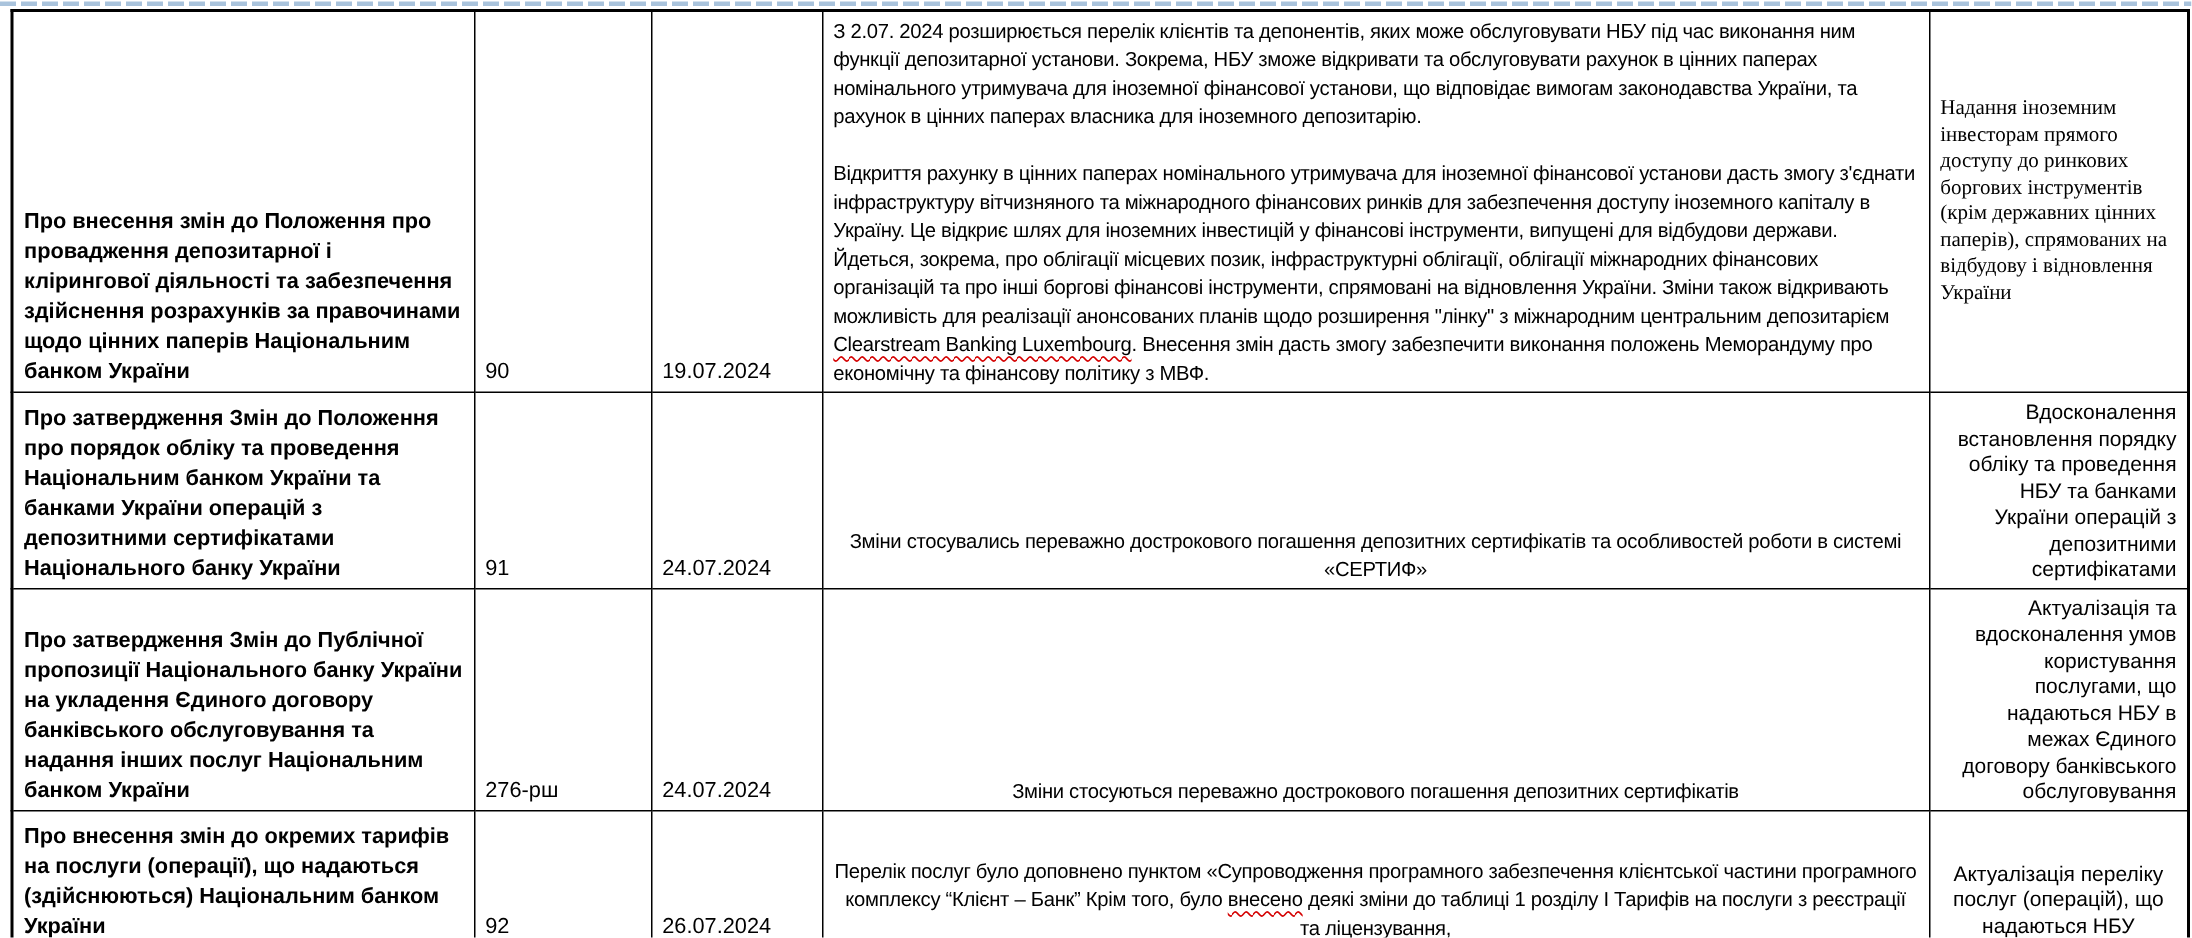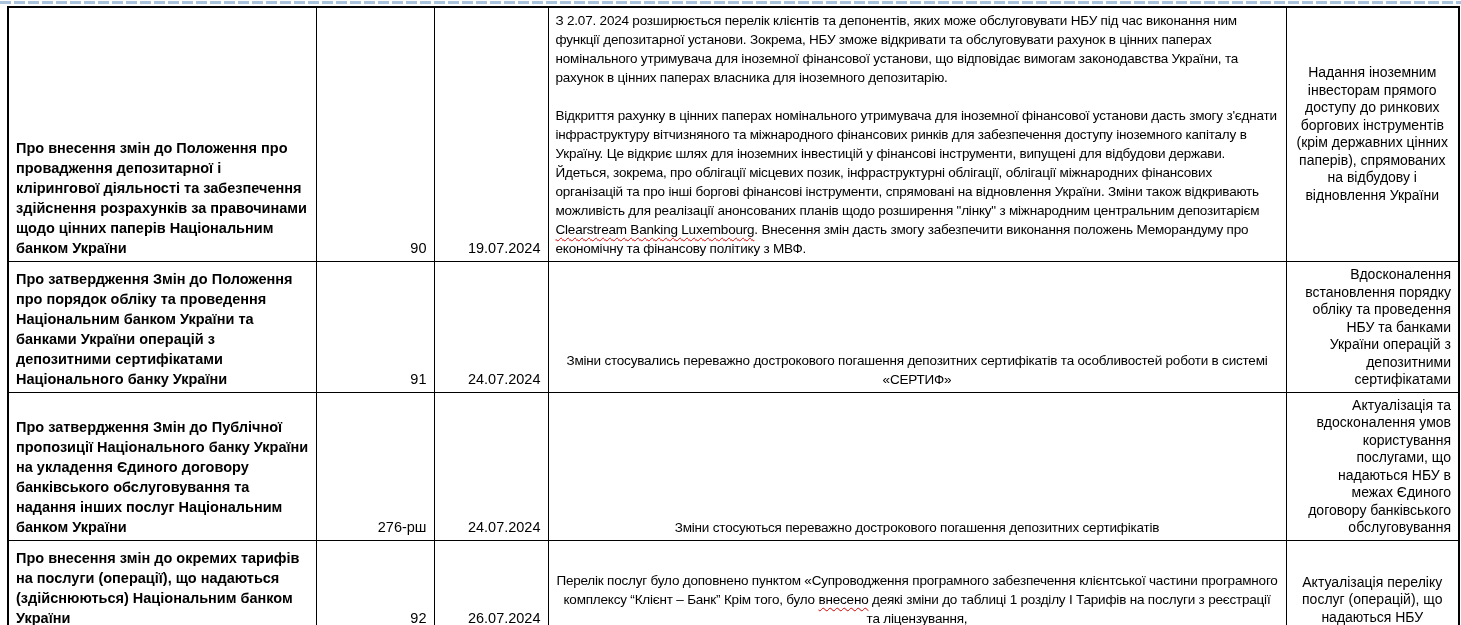--- a/index.html
+++ b/index.html
@@ -23,35 +23,35 @@
     border: 2px solid #000;
   }
   td {
     border: 1px solid #000;
     padding: 2px 7px 3px 7px;
     vertical-align: bottom;
     overflow: hidden;
   }
   
   .title-text { font-size: 14.5px; line-height: 20px; text-align: left; font-weight: bold; }
-  .number-text, .date-text { font-size: 14.5px; line-height: 20px; text-align: right; }
+  .number-text, .date-text { font-size: 14.5px; line-height: 20px; text-align: left; }
   .desc-cell { font-size: 13.5px; line-height: 19px; letter-spacing: -0.2px; margin-top: 48px; }
   .desc-cell p.para { margin: 0; }
   .desc-cell p.para.blank { height: 19px; }
   .purpose-text { font-size: 14px; line-height: 17.5px; }
   
   tr.row-0 { height: 247px; }
   tr.row-1 { height: 130px; }
   tr.row-2 { height: 145px; }
   tr.row-3 { height: 92px; }
   
   tr.row-0 .desc-cell { vertical-align: top; text-align: left; padding-top: 3px; }
   tr.row-1 .desc-cell, tr.row-2 .desc-cell, tr.row-3 .desc-cell { vertical-align: bottom; text-align: center; }
   
-  tr.row-0 .purpose-cell { vertical-align: middle; text-align: center; }
+  tr.row-0 .purpose-cell { vertical-align: middle; text-align: left; font-family: Liberation Serif, serif; }
   tr.row-1 .purpose-cell { vertical-align: top; text-align: right; padding-top: 4px; }
   tr.row-2 .purpose-cell { vertical-align: top; text-align: right; padding-top: 4px; }
   tr.row-3 .purpose-cell { vertical-align: bottom; text-align: center; padding-bottom: 5px; }
   
   .spellcheck {
     text-decoration-line: underline;
     text-decoration-style: wavy;
     text-decoration-color: var(--squiggle-color, #d40000);
     text-decoration-thickness: 1px;
     text-underline-offset: 3px;

